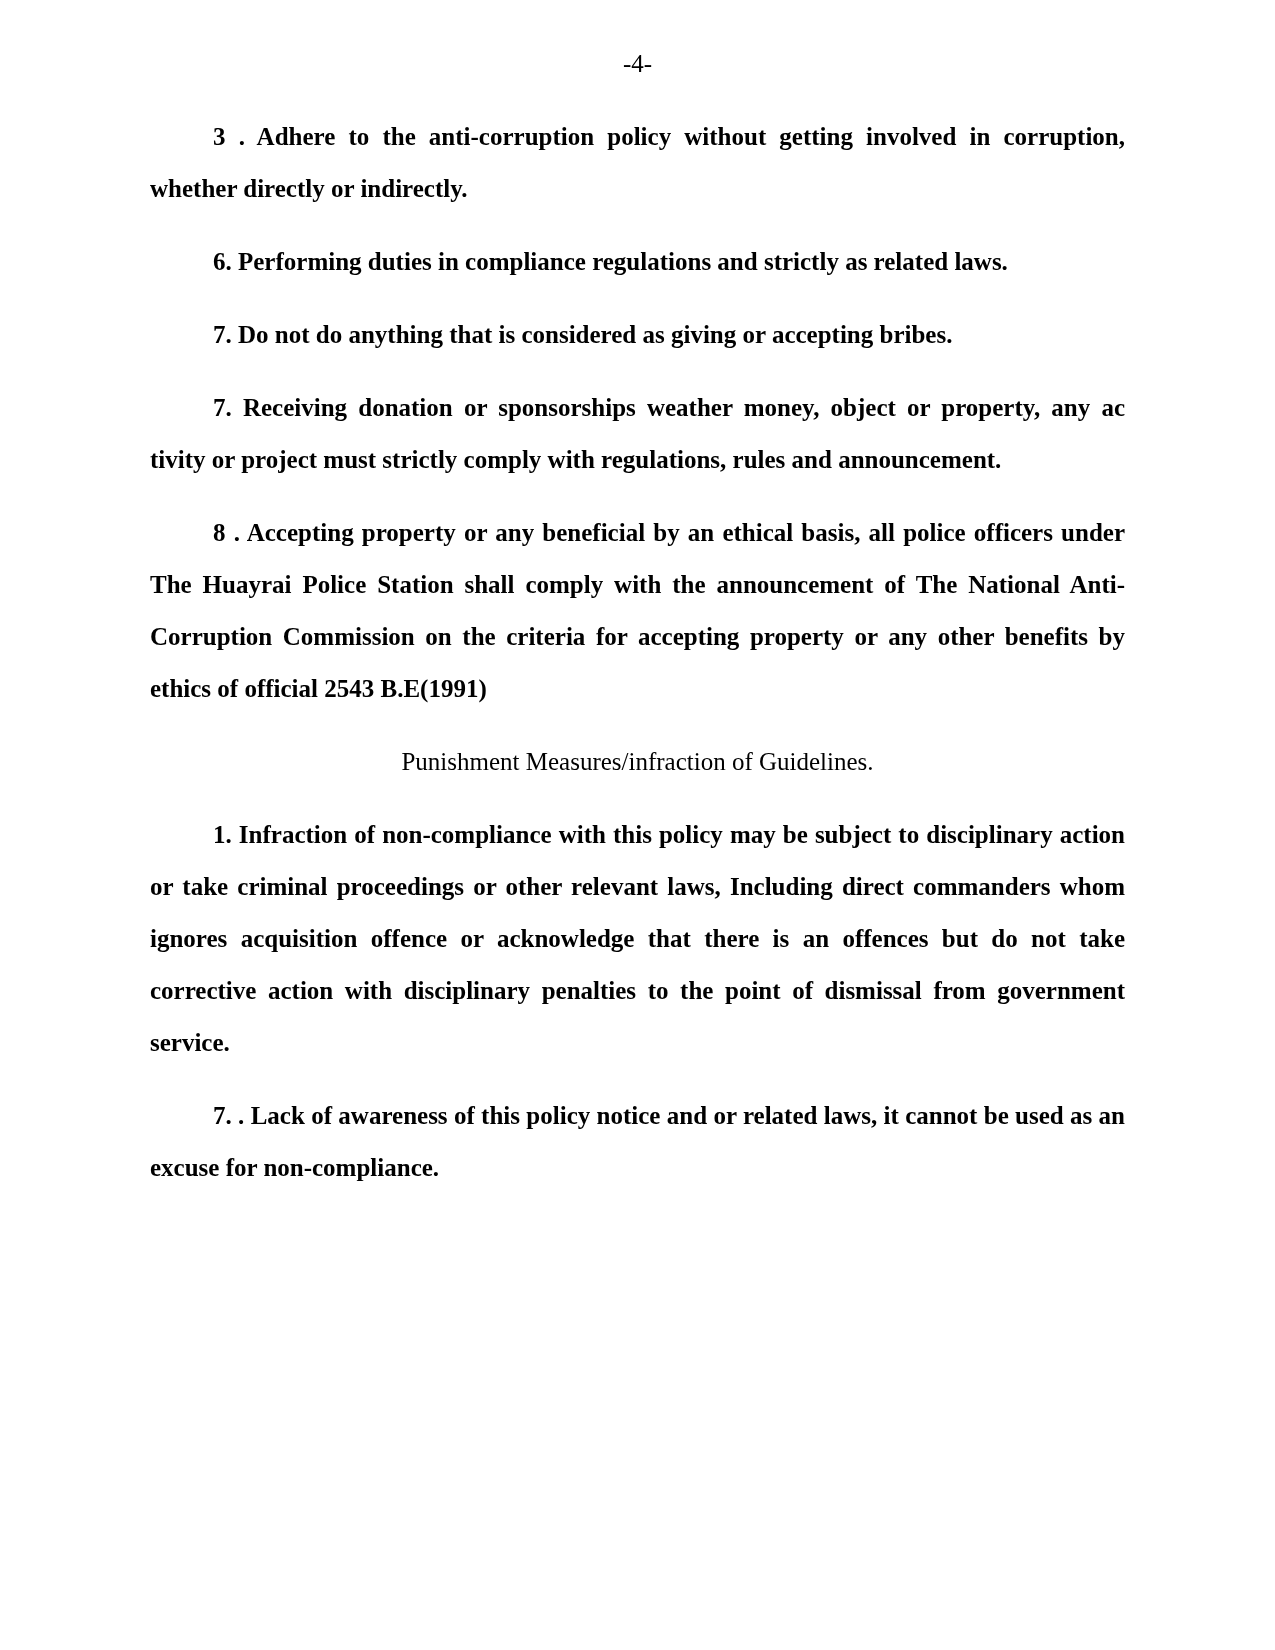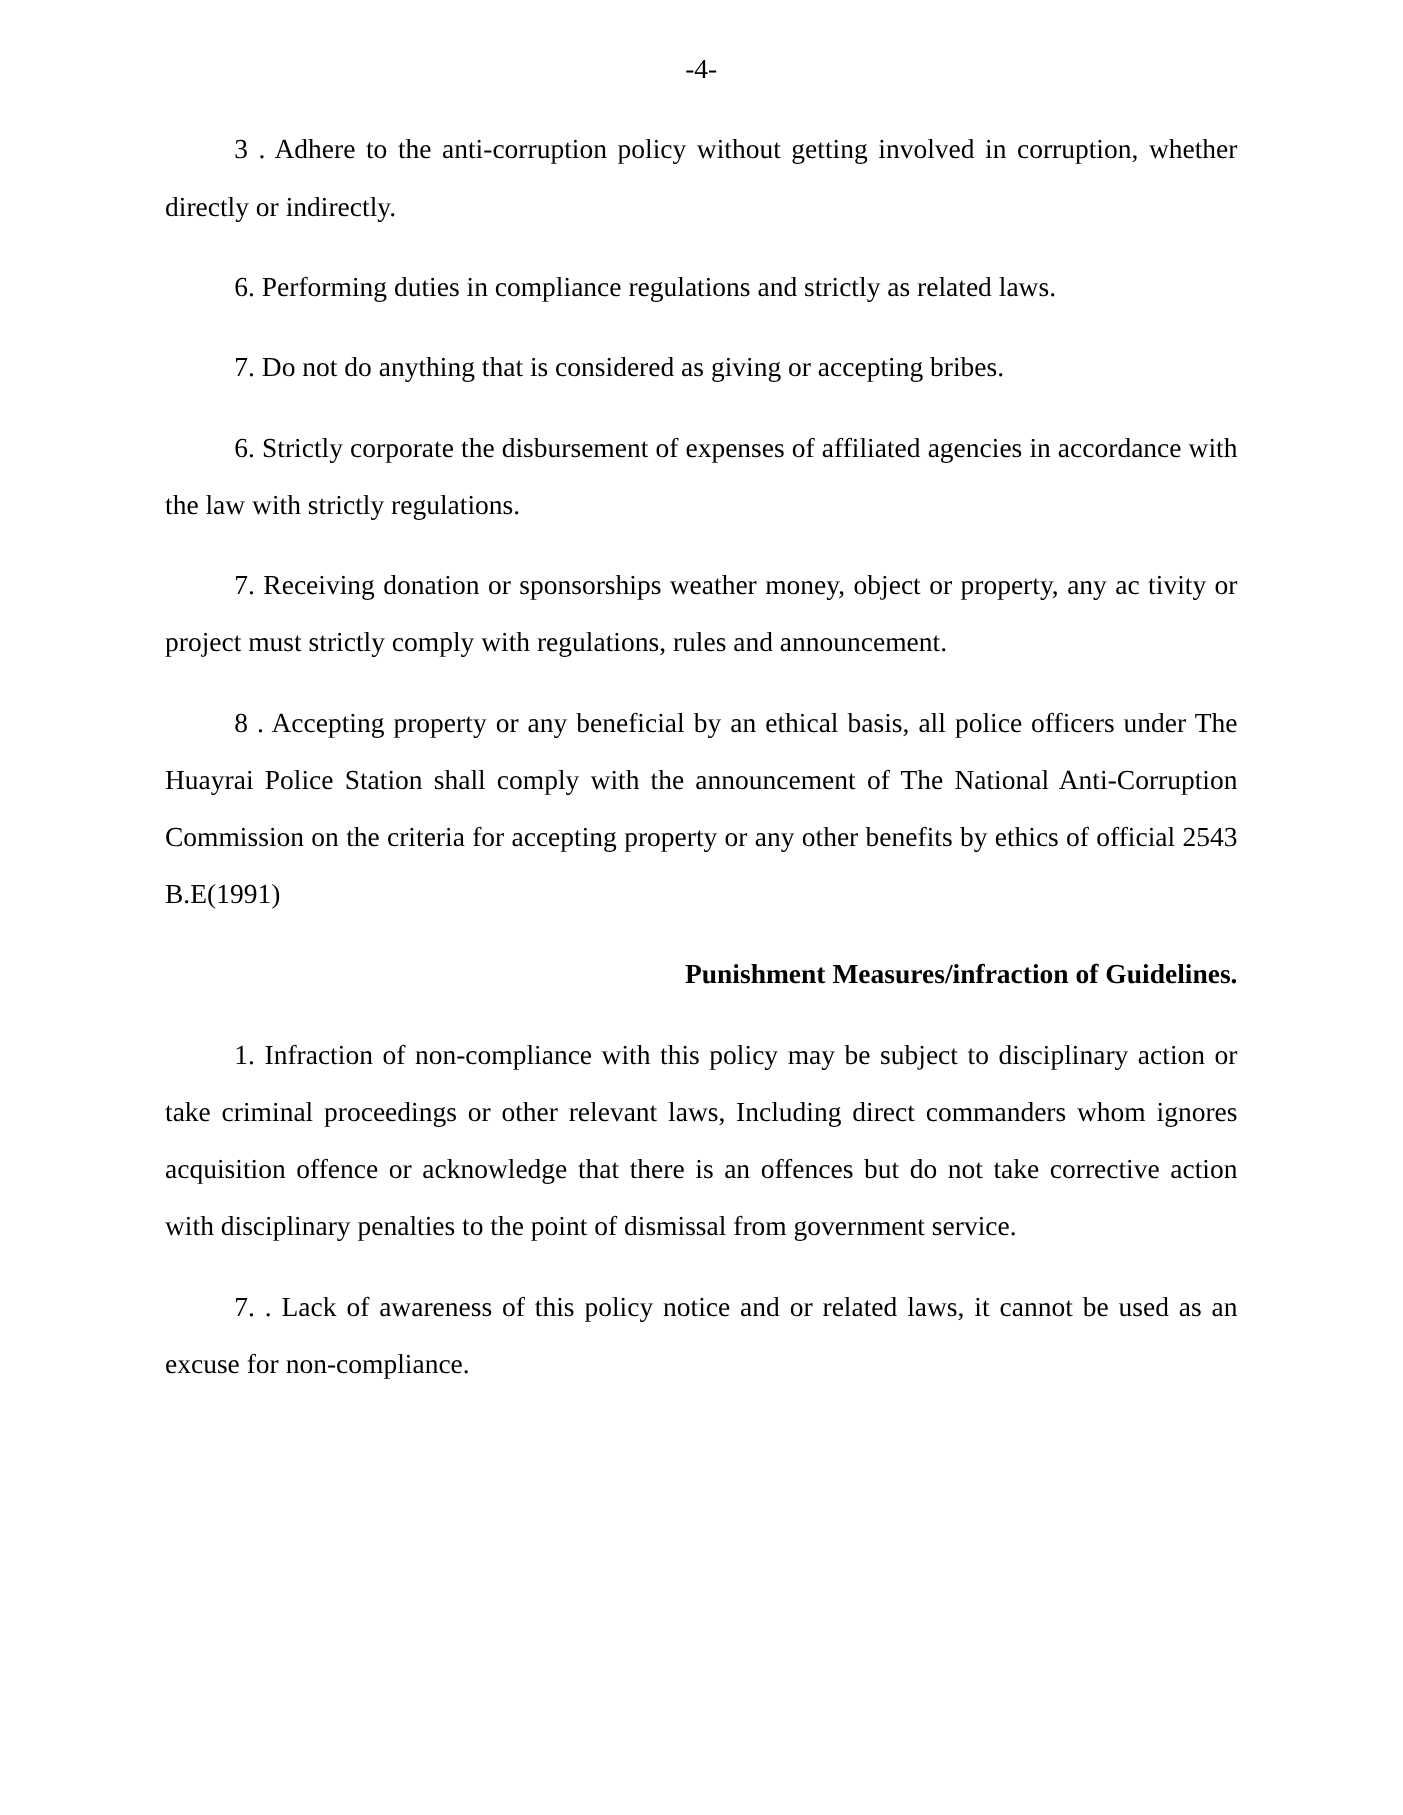--- a/index.html
+++ b/index.html
@@ -22,40 +22,40 @@
   .page-number {
     text-align: center;
     line-height: 52px;
     margin: 0 0 21px 0;
   }
   p.body-para {
     margin: 0 0 21px 0;
     line-height: 52px;
     text-align: justify;
     text-indent: 63px;
+    font-weight: bold;
   }
   h2.section-heading {
     font-size: 25px;
-    font-weight: bold;
+    font-weight: normal;
     line-height: 52px;
     margin: 0 0 21px 0;
     text-indent: 0;
-    text-align: right;
+    text-align: center;
   }
 </style>
 </head>
 <body>
 
 <div class="page">
   <div class="page-number">-4-</div>
 
   <p class="body-para">3 . Adhere to the anti-corruption policy without getting involved in corruption, whether directly or indirectly.</p>
   <p class="body-para">6. Performing duties in compliance regulations and strictly as related laws.</p>
   <p class="body-para">7. Do not do anything that is considered as giving or accepting bribes.</p>
-  <p class="body-para">6. Strictly corporate the disbursement of expenses of affiliated agencies in accordance with the law with strictly regulations.</p>
   <p class="body-para">7. Receiving donation or sponsorships weather money, object or property, any ac tivity or project must strictly comply with regulations, rules and announcement.</p>
   <p class="body-para">8 . Accepting property or any beneficial by an ethical basis, all police officers under The Huayrai Police Station shall comply with the announcement of The National Anti-Corruption Commission on the criteria for accepting property or any other benefits by ethics of official 2543 B.E(1991)</p>
 
   <h2 class="section-heading">Punishment Measures/infraction of Guidelines.</h2>
 
   <p class="body-para">1. Infraction of non-compliance with this policy may be subject to disciplinary action or take criminal proceedings or other relevant laws, Including direct commanders whom ignores acquisition offence or acknowledge that there is an offences but do not take corrective action with disciplinary penalties to the point of dismissal from government service.</p>
   <p class="body-para">7. . Lack of awareness of this policy notice and or related laws, it cannot be used as an excuse for non-compliance.</p>
 </div>
 
 </body></html>

